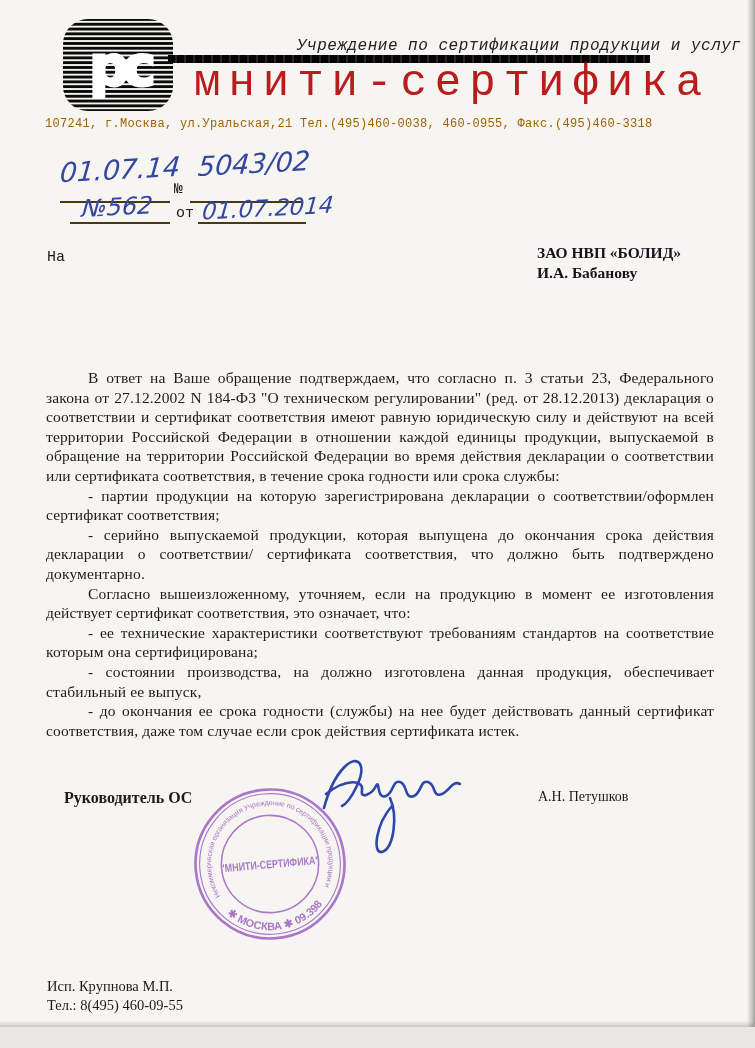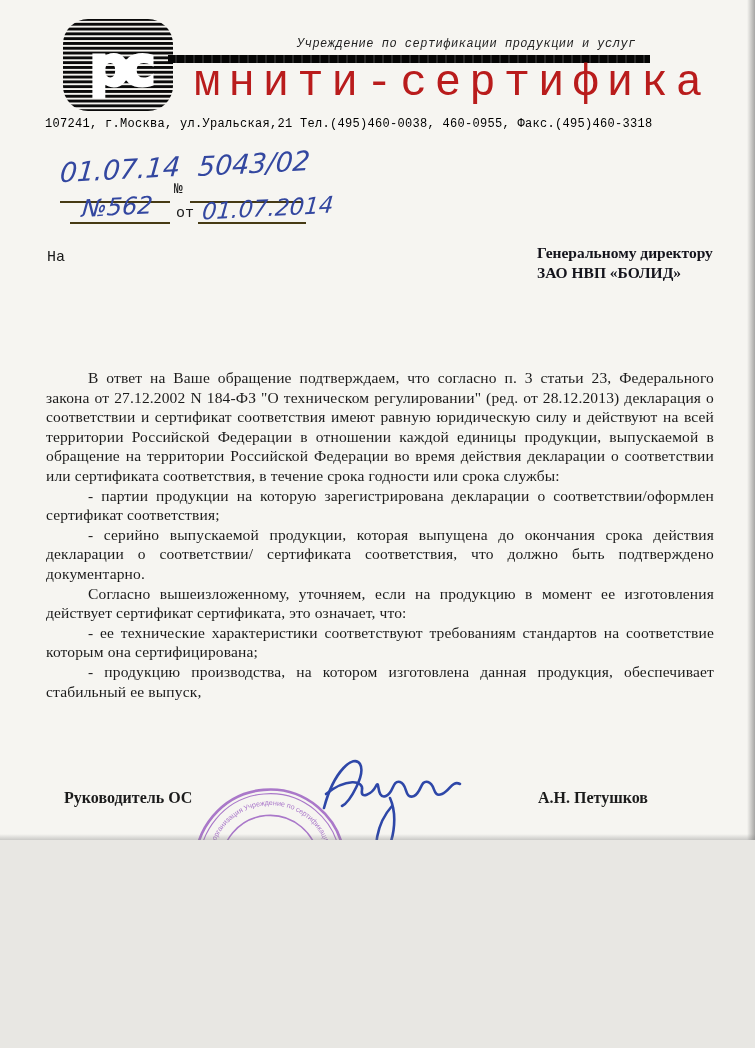--- a/index.html
+++ b/index.html
@@ -1,38 +1,38 @@
 <!DOCTYPE html>
 <html><head>
 <meta charset="utf-8">
 <style>
   html,body{margin:0;padding:0;background:#e8e7e3;}
   .page{
-    position:relative; width:755px; height:840px; margin:0 auto;
+    position:relative; width:755px; height:1027px; margin:0 auto;
     background:#f6f5f1; overflow:hidden;
     font-family:"Liberation Serif", serif; color:#1b1b1b;
   }
   .scan-edge-right{position:absolute; right:0; top:0; width:8px; height:100%;
     background:linear-gradient(90deg, rgba(110,110,110,0), rgba(100,100,100,.55));}
   .scan-edge-bottom{position:absolute; left:0; bottom:0; width:100%; height:6px;
     background:linear-gradient(180deg, rgba(110,110,110,0), rgba(120,120,120,.35));}
 
   
   .logo{position:absolute; left:62px; top:18px;}
   .tagline{position:absolute; left:297px; top:37px; width:330px;
-    font-family:"Liberation Mono", monospace; font-style:italic; font-size:12px;
+    font-family:"Liberation Mono", monospace; font-style:italic; font-size:16px;
     letter-spacing:.5px; color:#222; white-space:nowrap;}
   .black-bar{position:absolute; left:168px; top:55px; width:482px; height:8px;
     background:repeating-linear-gradient(90deg,#050505 0 7px,#262626 7px 9px);}
   .org-title{position:absolute; left:194px; top:58px; width:560px;
     font-family:"Liberation Mono", monospace; font-size:44px; letter-spacing:8px;
     color:#b91c1c; white-space:nowrap;}
   .address{position:absolute; left:45px; top:117px;
     font-family:"Liberation Mono", monospace; font-size:12px; letter-spacing:.3px;
-    color:#000000; white-space:nowrap;}
+    color:#a16207; white-space:nowrap;}
 
   
   .hand{font-family:"DejaVu Sans", sans-serif; font-style:italic; color:#3347a0;
     white-space:nowrap; transform:rotate(-3deg) skewX(-8deg);}
   .hand-date1{position:absolute; left:60px; top:154px; font-size:27px;}
   .hand-num1{position:absolute; left:198px; top:148px; font-size:27px;}
   .hand-num2{position:absolute; left:82px; top:193px; font-size:24px;}
   .hand-date2{position:absolute; left:202px; top:195px; font-size:23px;}
   .ref-label{position:absolute; font-family:"Liberation Mono", monospace;
     font-size:15px; color:#1a1a1a;}
@@ -49,21 +49,21 @@
   .recipient{position:absolute; left:537px; top:243px; font-weight:bold;
     font-size:15.5px; line-height:19.5px; color:#14141c;}
 
   
   .body-text{position:absolute; left:46px; top:356px; width:668px;
     font-size:15.5px; line-height:19.6px; text-align:justify; letter-spacing:.15px;margin-top:12px;}
   .body-text p{margin:0; text-indent:42px;}
 
   
   .sign-title{position:absolute; left:64px; top:789px; font-weight:bold; font-size:16px;}
-  .sign-name{position:absolute; left:538px; top:789px; font-weight:bold; font-size:16px;}
+  .sign-name{position:absolute; left:538px; top:789px; font-weight:normal; font-size:14px;}
   .signature{position:absolute; left:318px; top:750px;}
   .stamp{position:absolute; left:182px; top:773px; opacity:.85; transform:rotate(-5deg);}
 
   
   .footer{position:absolute; left:47px; top:977px; font-size:14.5px; line-height:19px;}
 </style>
 </head>
 <body>
 
 <div class="page">
@@ -90,31 +90,32 @@
   <div class="ref-line line-1b"></div>
 
   <div class="ref-label lbl-na">На</div>
   <div class="hand hand-num2">№562</div>
   <div class="ref-label lbl-ot">от</div>
   <div class="hand hand-date2">01.07.2014</div>
   <div class="ref-line line-2a"></div>
   <div class="ref-line line-2b"></div>
 
   <div class="recipient">
-    <div>Генеральному директору</div>
     <div>ЗАО НВП «БОЛИД»</div>
+    <div>И.А. Бабанову</div>
   </div>
 
   <div class="body-text">
     <p>В ответ на Ваше обращение подтверждаем, что согласно п. 3 статьи 23, Федерального закона от 27.12.2002 N 184-ФЗ "О техническом регулировании" (ред. от 28.12.2013) декларация о соответствии и сертификат соответствия имеют равную юридическую силу и действуют на всей территории Российской Федерации в отношении каждой единицы продукции, выпускаемой в обращение на территории Российской Федерации во время действия декларации о соответствии или сертификата соответствия, в течение срока годности или срока службы:</p>
     <p>- партии продукции на которую зарегистрирована декларации о соответствии/оформлен сертификат соответствия;</p>
     <p>- серийно выпускаемой продукции, которая выпущена до окончания срока действия декларации о соответствии/ сертификата соответствия, что должно быть подтверждено документарно.</p>
-    <p>Согласно вышеизложенному, уточняем, если на продукцию в момент ее изготовления действует сертификат сертификата, это означает, что:</p>
+    <p>Согласно вышеизложенному, уточняем, если на продукцию в момент ее изготовления действует сертификат соответствия, это означает, что:</p>
     <p>- ее технические характеристики соответствуют требованиям стандартов на соответствие которым она сертифицирована;</p>
-    <p>- продукцию производства, на котором изготовлена данная продукция, обеспечивает стабильный ее выпуск,</p>
+    <p>- состоянии производства, на должно изготовлена данная продукция, обеспечивает стабильный ее выпуск,</p>
+    <p>- до окончания ее срока годности (службы) на нее будет действовать данный сертификат соответствия, даже  том случае если срок действия сертификата истек.</p>
   </div>
 
   <div class="sign-title">Руководитель ОС</div>
   <div class="sign-name">А.Н. Петушков</div>
 
   <svg class="signature" width="150" height="118" viewBox="0 0 150 118">
     <g fill="none" stroke="#2e47a8" stroke-width="2.6" stroke-linecap="round">
       <path d="M6 58 C 16 20, 36 4, 42 14 C 48 24, 32 52, 24 56"></path>
       <path d="M8 44 C 28 28, 46 30, 44 40 C 42 50, 54 44, 58 36 C 62 28, 58 50, 68 46
                C 76 43, 74 30, 82 32 C 90 34, 86 50, 96 46 C 104 42, 102 30, 110 32

